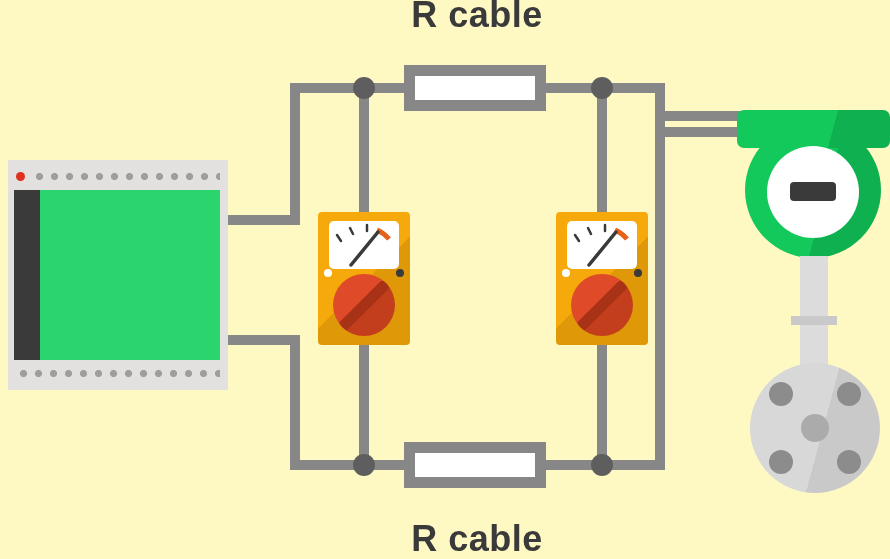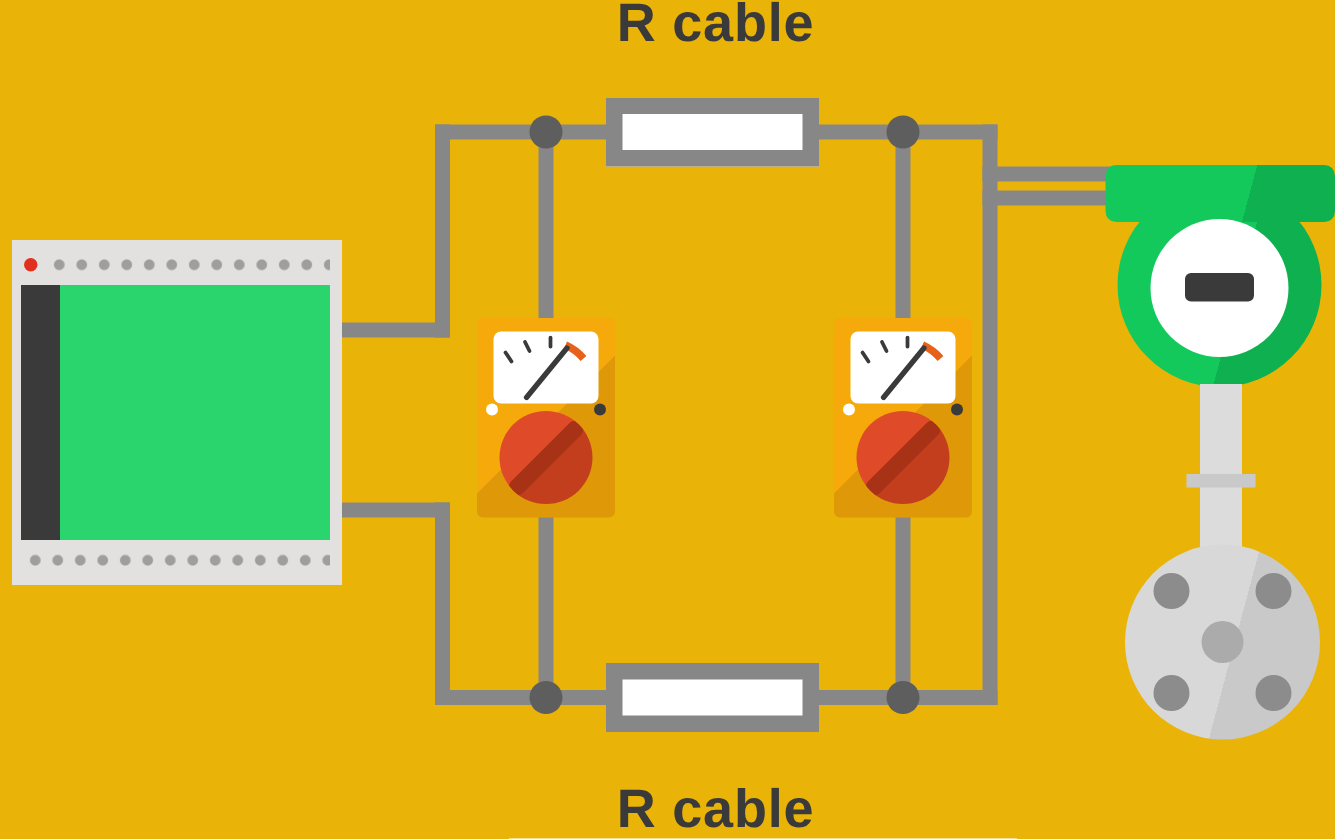--- a/index.html
+++ b/index.html
@@ -1,17 +1,17 @@
 <!DOCTYPE html>
 <html style="--wire: #878787; --junction: #5E5E5E; --text: #3A3A3A; --pcb_frame: #E3E1E0; --pcb_green: #2BD56D; --pcb_strip: #3A3A3A; --pcb_dot: #9E9E9E; --pcb_led: #E0301E; --meter_yellow: #F5A90A; --knob_red: #DF4A28; --knob_red_dark: #C23E1D; --knob_stripe: #A83216; --transmitter_green: #13C95C; --transmitter_green_dark: #0FB04F; --metal_light: #DCDCDC; --metal_mid: #C9C9C9; --flange: #D8D8D8; --flange_dark: #C9C9C9; --bolt: #8C8C8C; --hub: #ABABAB;"><head>
 <meta charset="utf-8">
 <style>
   html,body { margin:0; padding:0; background:#fff; }
   .canvas {
-    position:relative; width:890px; height:559px; background:#eab308;
+    position:relative; width:890px; height:559px; background:#fef9c3;
     overflow:hidden; font-family:"Liberation Sans", sans-serif;
   }
   .label {
     position:absolute; width:300px; text-align:center;
     font-size:36px; font-weight:800; color:var(--text,#3A3A3A);
     letter-spacing:0.5px;
   }
   .label.top { left:327px; top:-6px; }
   .label.bottom { left:327px; top:518px; }
 

